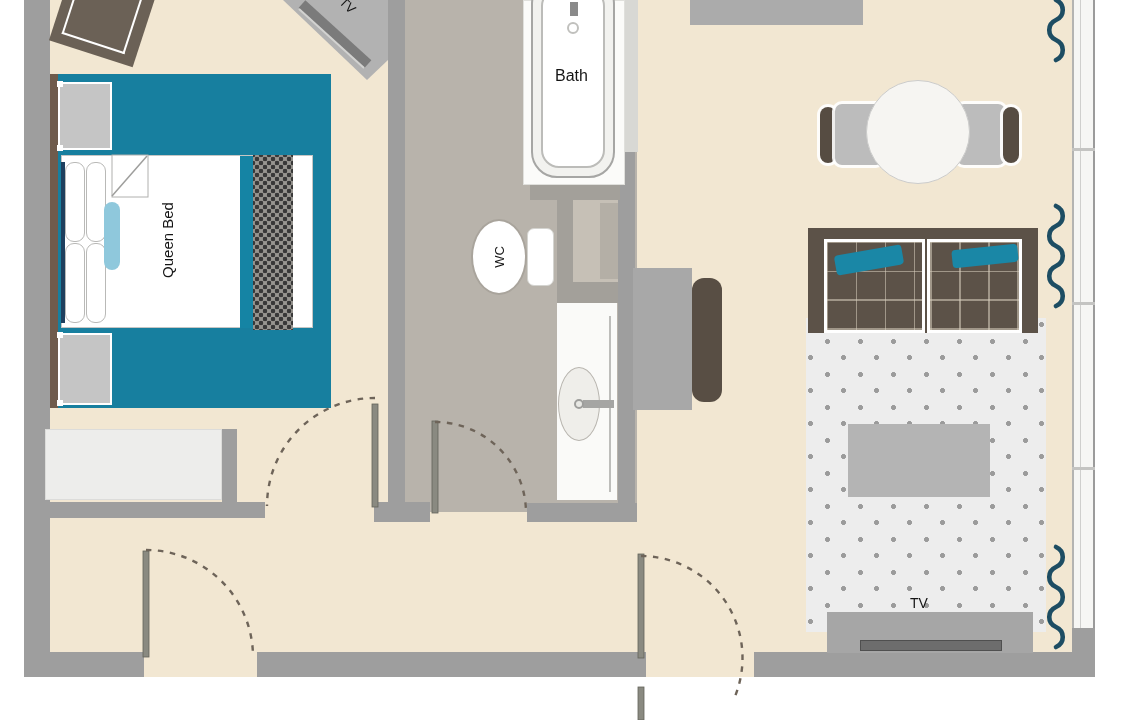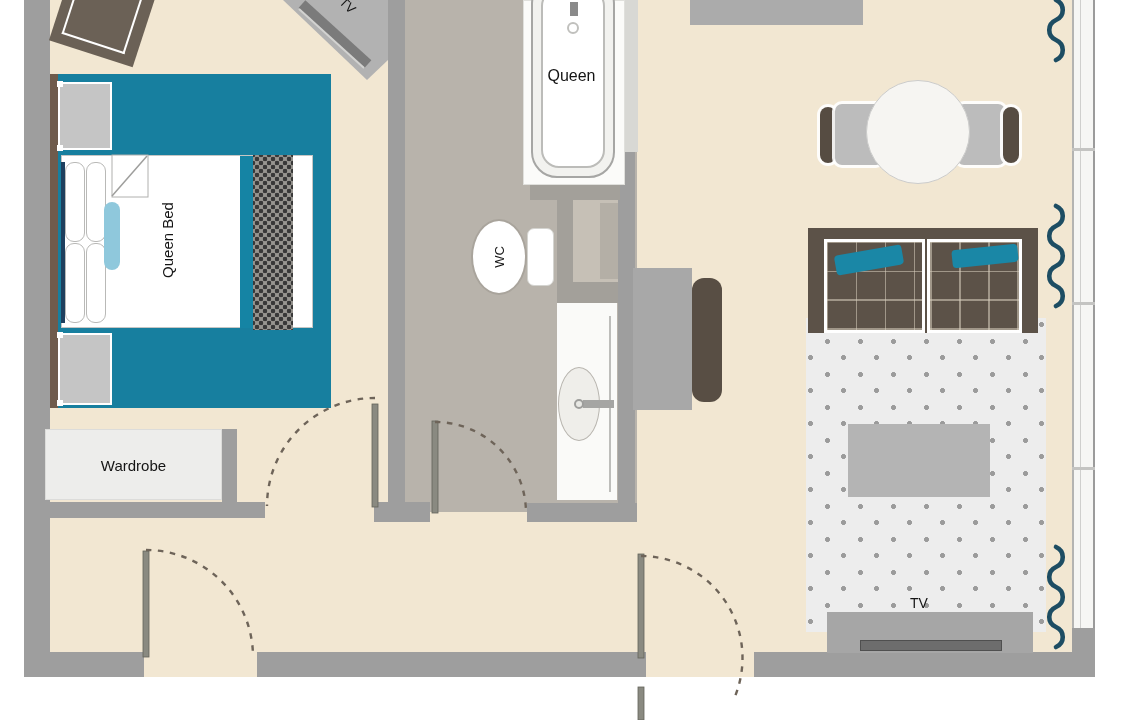--- a/index.html
+++ b/index.html
@@ -187,19 +187,18 @@
     <path class="door-arc" d="M 435 422 A 91 91 0 0 1 526 513"></path>
     <path class="door-arc" d="M 146 550 A 107 107 0 0 1 253 657"></path>
     <path class="door-arc" d="M 641 556 A 102 102 0 0 1 733 701"></path>
 
     <path class="curtain" d="M 1056 0 c 9 4 9 16 0 20 c -9 4 -9 16 0 20 c 9 4 9 16 0 20"></path>
     <path class="curtain" d="M 1056 206 c 9 4 9 16 0 20 c -9 4 -9 16 0 20 c 9 4 9 16 0 20 c -9 4 -9 16 0 20 c 9 4 9 16 0 20"></path>
     <path class="curtain" d="M 1056 547 c 9 4 9 16 0 20 c -9 4 -9 16 0 20 c 9 4 9 16 0 20 c -9 4 -9 16 0 20 c 9 4 9 16 0 20"></path>
   </svg>
 
   <div class="abs label rot-ccw" style="left:107px;top:215px;width:120px;height:50px;">Queen Bed</div>
-  <div class="abs label" style="left:45px;top:455px;width:177px;height:20px;">Wardrobe</div>
-  <div class="abs label" style="left:523px;top:66px;width:97px;height:20px;font-size:16px;">Queen</div>
+  <div class="abs label" style="left:523px;top:66px;width:97px;height:20px;font-size:16px;">Bath</div>
   <div class="abs label small rot-ccw" style="left:477px;top:237px;width:44px;height:40px;">WC</div>
   <div class="abs label small" style="left:328px;top:-6px;width:40px;height:22px;transform:rotate(45deg);">TV</div>
   <div class="abs label" style="left:889px;top:594px;width:60px;height:18px;font-size:14px;">TV</div>
 
 </div>
 
 </body></html>

